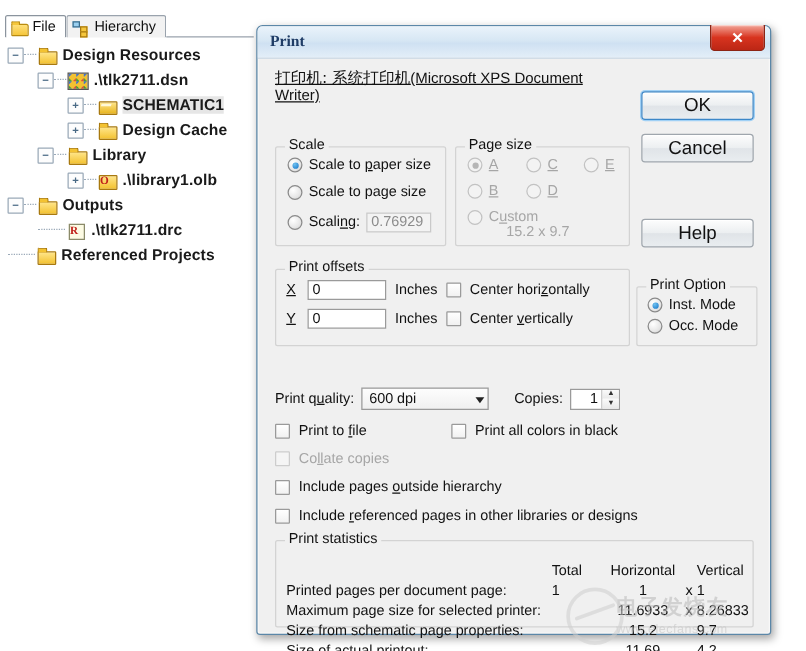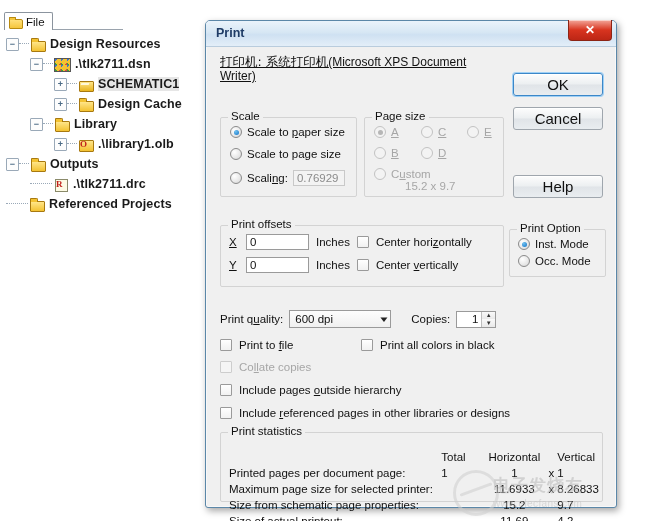--- a/index.html
+++ b/index.html
@@ -64,21 +64,21 @@
 
   
   #print-dialog{
     position:absolute;left:205px;top:20px;width:410px;height:486px;
     background:#f0f0f0;border:1px solid #5b87a8;border-radius:5px 5px 3px 3px;
     box-shadow:0 0 0 1px rgba(255,255,255,.55) inset, 2px 3px 7px rgba(0,0,0,.35);
   }
   .titlebar{
     height:25px;border-radius:4px 4px 0 0;
     background:linear-gradient(#eaf3fb,#d7e7f4 45%,#cfe1f2 55%,#e3eef8);
-    border-bottom:1px solid #b9ccdd;position:relative;
+    border-bottom:1px solid #b9ccdd;position:relative;font-family:Liberation Serif, serif;
   }
   .title-text{position:absolute;left:10px;top:5px;font-size:12.5px;font-weight:700;color:#1f3c66;}
   .close-btn{
     position:absolute;right:4px;top:-1px;width:42px;height:20px;border-radius:0 0 4px 4px;
     background:linear-gradient(#e9got,#d23b2c);
     background:linear-gradient(#f3a79a,#d8341f 50%,#bc2615);
     border:1px solid #8c2414;border-top:none;color:#fff;font-size:12px;font-weight:700;
     display:flex;align-items:center;justify-content:center;
     box-shadow:0 1px 0 rgba(255,255,255,.5) inset;
   }
@@ -144,20 +144,28 @@
 </head>
 <body>
 
 <div id="tree-panel">
 
   <div class="tabstrip">
     <div class="tab active">
       <span class="folder-ico"></span>
       <span>File</span>
     </div>
+    <div class="tab">
+      <span class="hier-ico">
+          <i class="a"></i>
+          <i class="b"></i>
+          <i class="c"></i>
+        </span>
+      <span>Hierarchy</span>
+    </div>
     <div class="tabstrip-filler"></div>
   </div>
 
   <div class="tree">
 
     <div class="node" style="padding-left:0px;">
       <span class="expander">−</span>
         <span class="lead"></span>
       <span class="ico folder"></span>
       <span class="lbl">Design Resources</span>
@@ -294,21 +302,21 @@
         <span class="radio dis"></span>
         <span class="dis-text"><u>D</u></span>
       </div>
       <div class="rowline" style="position:absolute;left:9px;top:50px;">
         <span class="radio dis"></span>
         <span class="dis-text">C<u>u</u>stom</span>
       </div>
       <div class="dis-text" style="position:absolute;left:40px;top:62px;font-size:11.5px;">15.2 x 9.7</div>
     </div>
 
-    <div class="group" style="left:14px;top:178px;width:282px;height:60px;">
+    <div class="group" style="left:14px;top:168px;width:282px;height:60px;">
       <span class="glabel">Print offsets</span>
       <div class="rowline" style="position:absolute;left:8px;top:8px;gap:7px;">
         <span style="width:10px;"><u>X</u></span>
         <span class="txt" style="width:63px;line-height:15px;">0</span>
         <span>Inches</span>
         <span class="check"></span>
         <span>Center hori<u>z</u>ontally</span>
       </div>
       <div class="rowline" style="position:absolute;left:8px;top:31px;gap:7px;">
         <span style="width:10px;"><u>Y</u></span>

